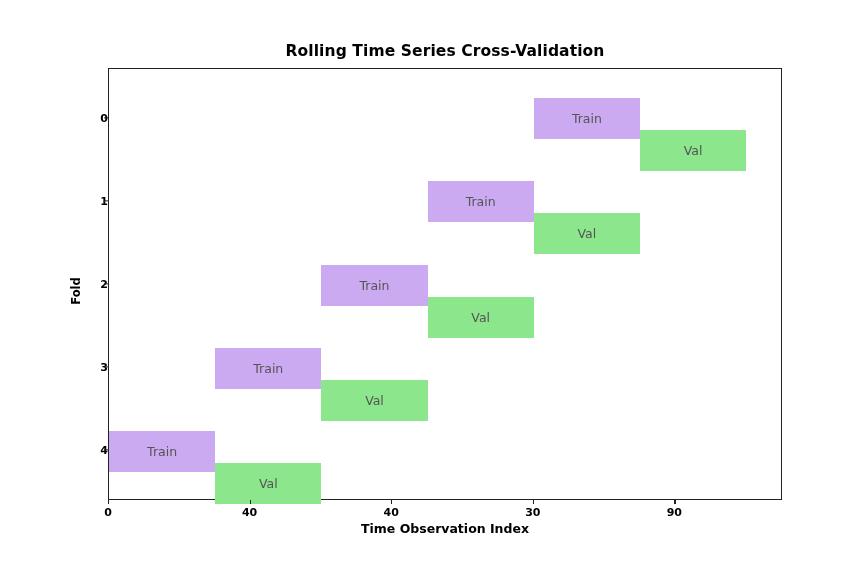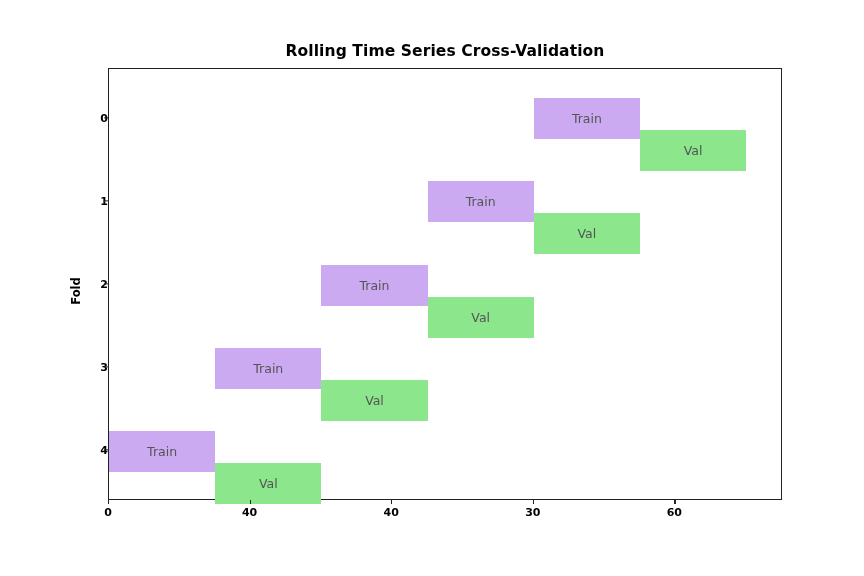--- a/index.html
+++ b/index.html
@@ -217,16 +217,17 @@
   <div id="xtick-holder">
       <div class="xtick-mark" style="left: 0px;"></div>
       <div class="xtick-label" style="left: 0px;">0</div>
       <div class="xtick-mark" style="left: 141.597px;"></div>
       <div class="xtick-label" style="left: 141.597px;">40</div>
       <div class="xtick-mark" style="left: 283.193px;"></div>
       <div class="xtick-label" style="left: 283.193px; text-align: center;">40</div>
       <div class="xtick-mark" style="left: 424.79px;"></div>
       <div class="xtick-label" style="left: 424.79px;">30</div>
       <div class="xtick-mark" style="left: 566.387px;"></div>
-      <div class="xtick-label" style="left: 566.387px;">60</div>
+      <div class="xtick-label" style="left: 566.387px;">90</div>
     </div>
+  <div id="xlabel">Time Observation Index</div>
 
 </div>
 
 </body></html>

